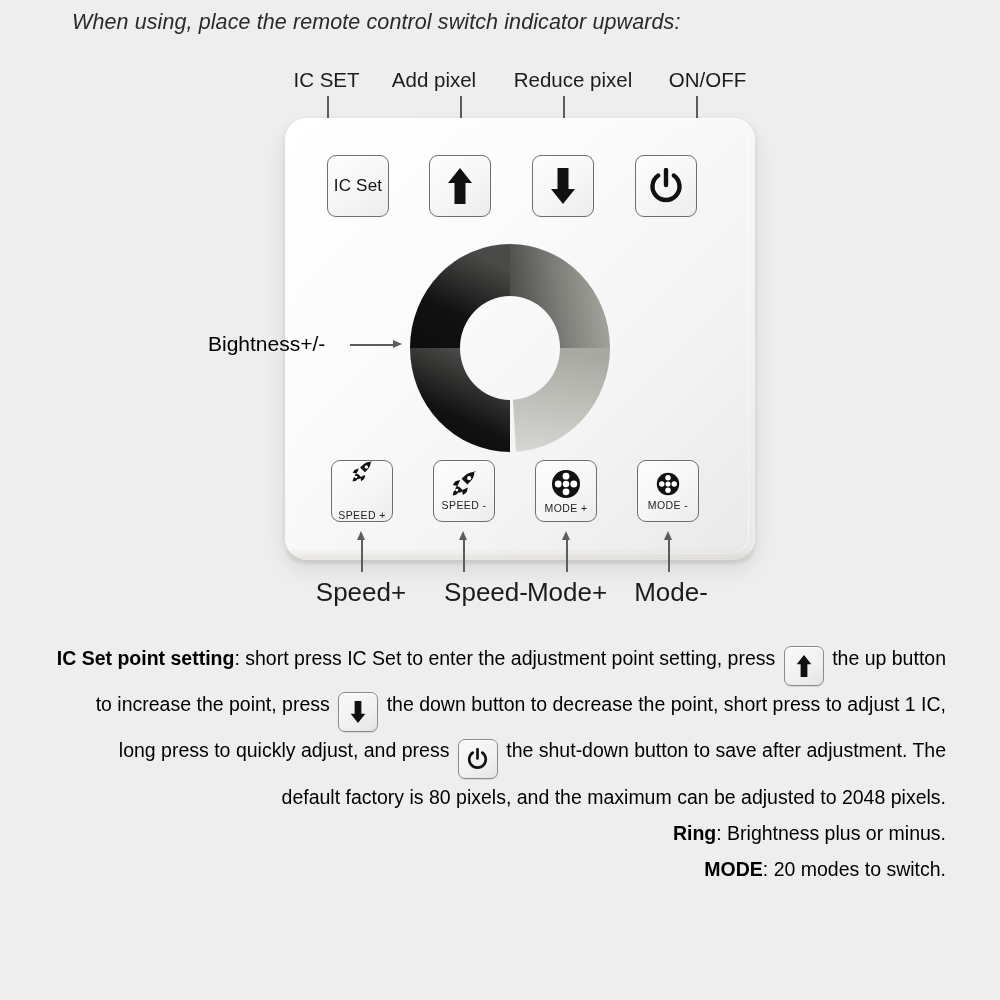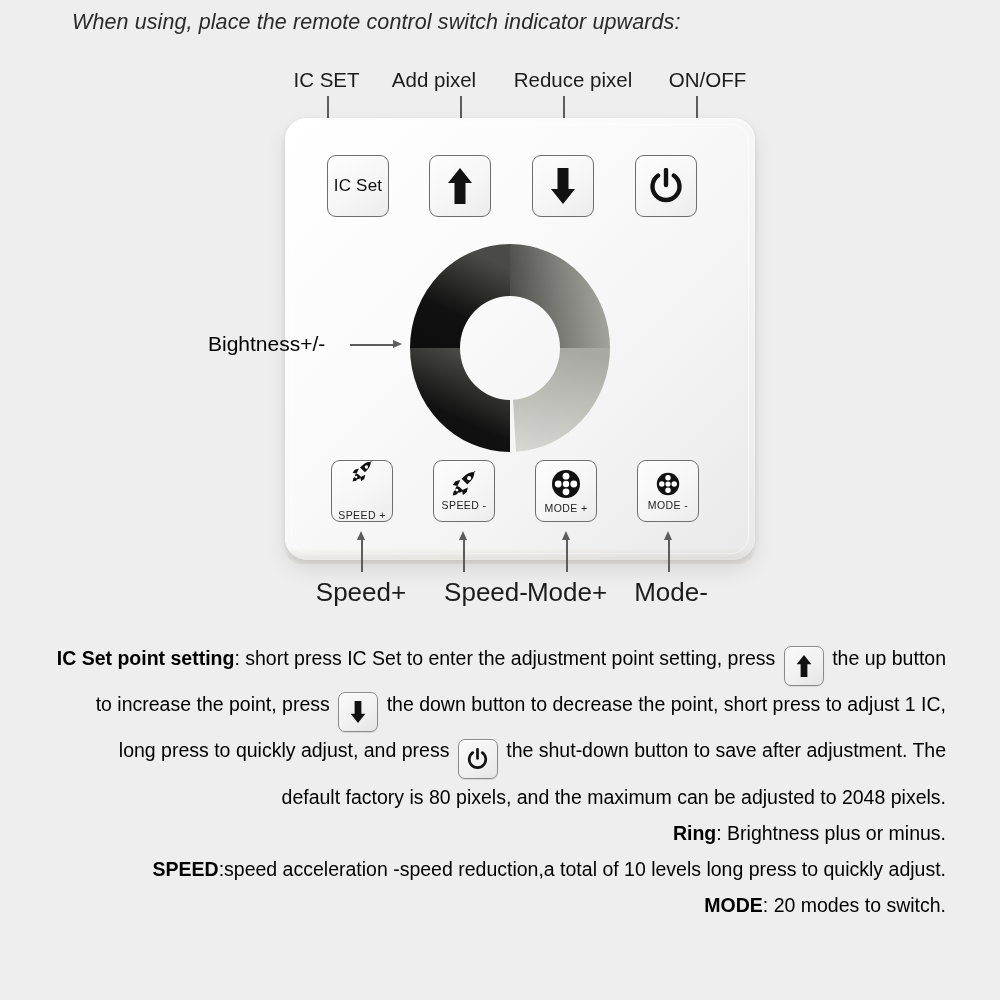--- a/index.html
+++ b/index.html
@@ -324,16 +324,15 @@
         </svg>
       </span><span> the down button to decrease the point, short press to adjust 1 IC, long press to quickly adjust, and press </span><span class="inline-key">
         <svg width="21" height="22" viewBox="0 0 34 36">
           <path d="M9.2 7.5 A13.5 13.5 0 1 0 24.8 7.5" fill="none" stroke="#111" stroke-width="4.4" stroke-linecap="round"></path>
           <line x1="17" y1="2" x2="17" y2="17" stroke="#111" stroke-width="4.4" stroke-linecap="round"></line>
         </svg>
       </span><span> the shut-down button to save after adjustment. The default factory is 80 pixels, and the maximum can be adjusted to 2048 pixels.</span></p>
 
   <p><b>Ring</b><span>: Brightness plus or minus.</span></p>
 
-  <p><b>SPEED</b><span>:speed acceleration -speed reduction,a total of 10 levels long press to quickly adjust.</span></p>
 
   <p><b>MODE</b><span>: 20 modes to switch.</span></p>
 </div>
 
 </body></html>

